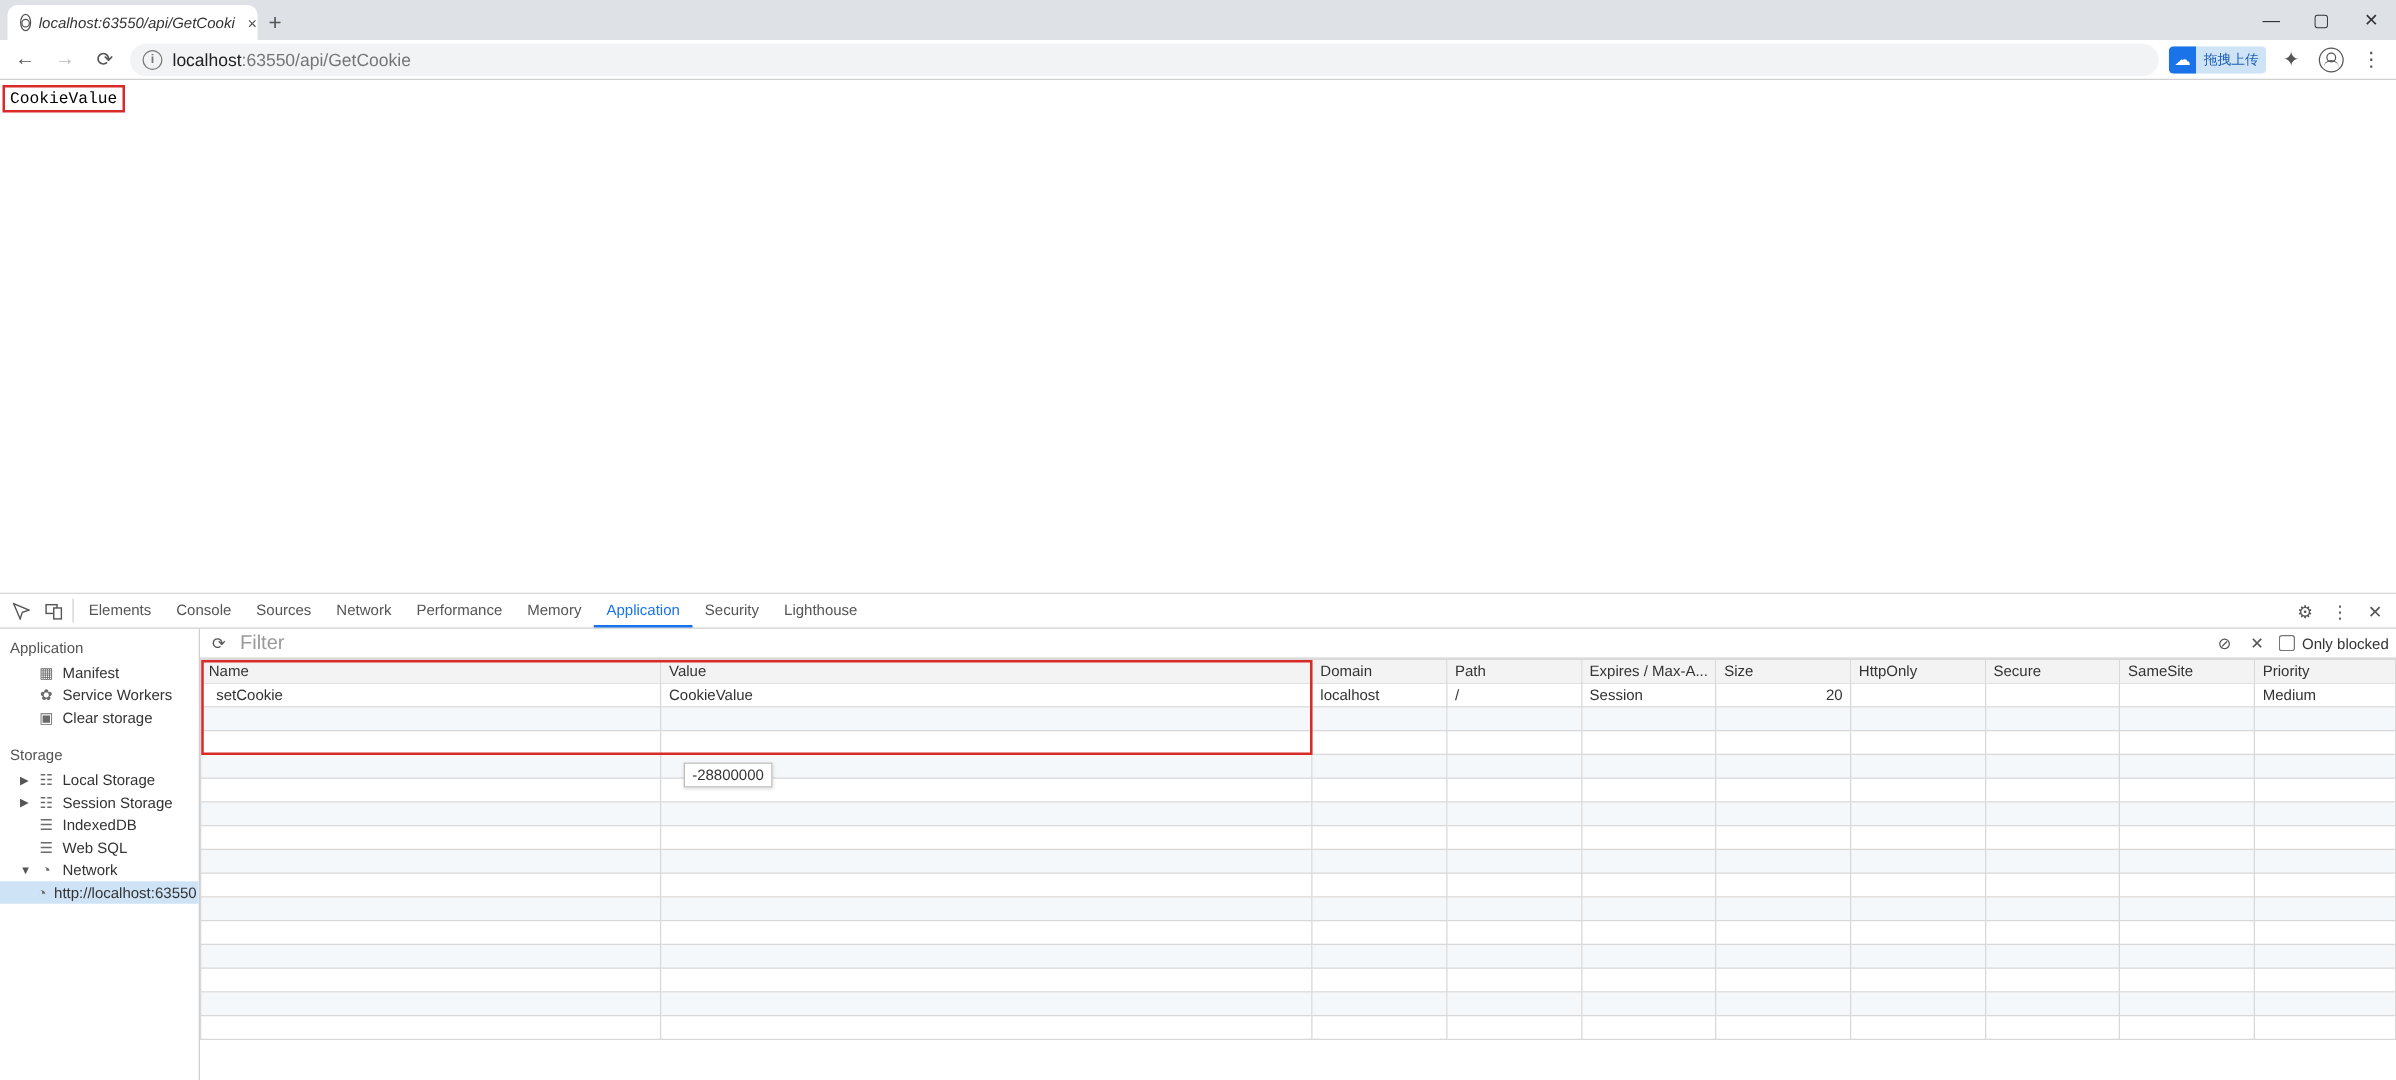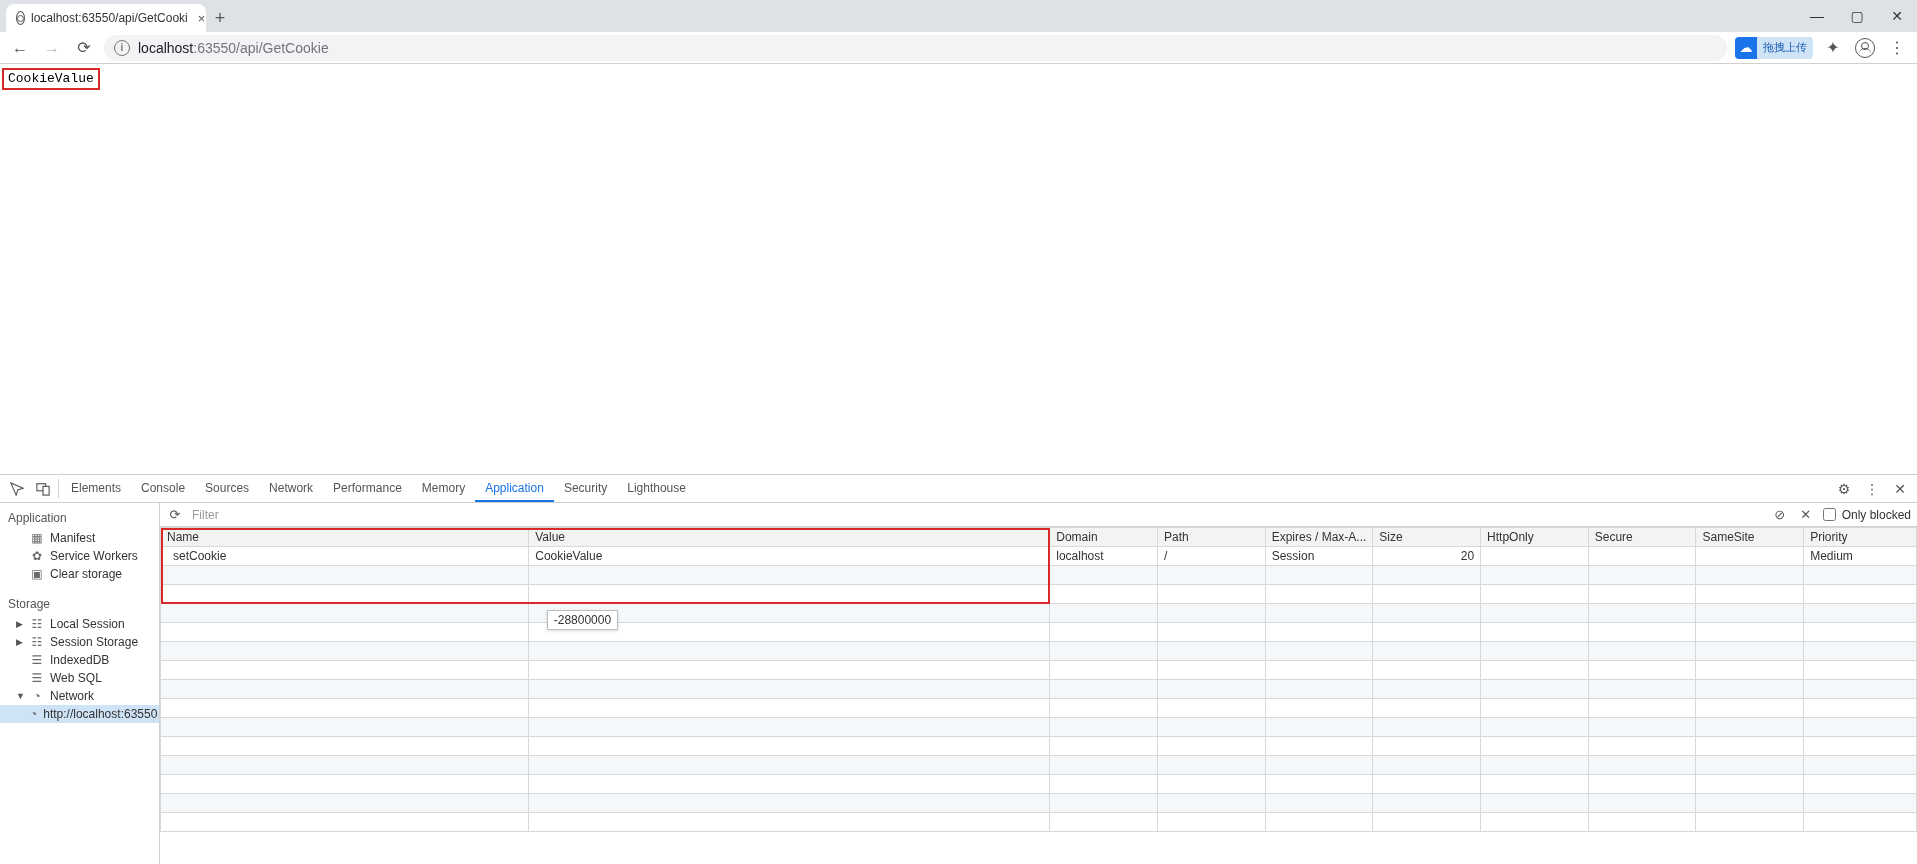--- a/index.html
+++ b/index.html
@@ -1,20 +1,20 @@
 <!DOCTYPE html>
 <html><head>
 <meta charset="utf-8">
 <style>
 * { box-sizing: border-box; margin: 0; padding: 0; font-family: "Segoe UI", Arial, sans-serif; }
 html, body { width: 1917px; height: 864px; overflow: hidden; background: #fff; }
 
 
 .chrome-tabs { height: 32px; background: #dee1e6; display: flex; align-items: flex-end; padding-left: 6px; }
-.tab { display: flex; align-items: center; height: 28px; background: #fff; border-radius: 8px 8px 0 0; padding: 0 10px; font-size: 12px; color: #333; max-width: 200px; gap: 6px; }
+.tab { display: flex; align-items: center; height: 28px; background: #fff; border-radius: 8px 8px 0 0; padding: 0 10px; font-size: 12px; color: #333; max-width: 200px; gap: 6px; font-style: italic; }
 .tab .favicon { width: 14px; height: 14px; border: 1.5px solid #555; border-radius: 50%; display:inline-flex; align-items:center; justify-content:center; }
 .tab .fav-inner { width:7px; height:7px; border:1px solid #555; border-radius:50%; }
 .tab .close { font-size: 13px; color: #555; cursor: pointer; margin-left: 4px; }
 .new-tab { width: 28px; height: 28px; display:flex; align-items:center; justify-content:center; font-size:18px; color:#555; cursor:pointer; }
 .window-controls { margin-left:auto; display:flex; height:32px; }
 .window-controls div { width: 40px; display:flex; align-items:center; justify-content:center; font-size:14px; color:#333; cursor:pointer; }
 
 .toolbar { height: 32px; background: #fff; border-bottom: 1px solid #d0d0d0; display:flex; align-items:center; padding: 0 8px; gap:8px; }
 .nav-btn { width:24px; height:24px; display:flex; align-items:center; justify-content:center; color:#555; font-size:16px; cursor:pointer; border-radius:50%; }
 .nav-btn.disabled { color:#bbb; }
@@ -49,21 +49,21 @@
 .side-head { padding:4px 8px; color:#555; font-size:12px; }
 .side-item { display:flex; align-items:center; gap:6px; padding:2px 8px 2px 16px; cursor:pointer; font-size:12px; color:#333; }
 .side-item.sub { padding-left:30px; }
 .side-item .tri { font-size:9px; color:#555; width:8px; }
 .side-item .ic { color:#6b6b6b; font-size:12px; width:14px; display:flex; justify-content:center; }
 .side-item.sel { background:#cfe3f7; }
 
 .main { flex:1; display:flex; flex-direction:column; overflow:hidden; }
 .filter-row { height:24px; border-bottom:1px solid #d0d0d0; display:flex; align-items:center; padding:0 6px; gap:8px; color:#555; }
 .filter-row .ic { width:18px; height:18px; display:flex; align-items:center; justify-content:center; cursor:pointer; font-size:13px; }
-.filter-input { flex:1; border:none; outline:none; font-size:12px; background:transparent; color:#ef4444; }
+.filter-input { flex:1; border:none; outline:none; font-size:16px; background:transparent; color:#ef4444; }
 .filter-input::placeholder { color:#9a9a9a; }
 .only-blocked { display:flex; align-items:center; gap:6px; font-size:12px; color:#333; }
 
 .table-wrap { flex:1; position:relative; overflow:auto; }
 table.cookies { border-collapse:collapse; width:100%; table-layout:fixed; }
 table.cookies th, table.cookies td { border:1px solid #d8d8d8; padding:2px 6px; font-size:12px; text-align:left; height:18px; white-space:nowrap; overflow:hidden; text-overflow:ellipsis; }
 table.cookies th { background:#f3f3f3; font-weight:normal; color:#333; position:sticky; top:0; }
 table.cookies td { color:#333; }
 table.cookies tr:nth-child(even) td { background:#f5f8fb; }
 table.cookies tr:nth-child(odd) td { background:#fff; }
@@ -169,21 +169,21 @@
         </div>
       <div class="side-item">
           <span class="tri"></span>
           <span class="ic">▣</span>
           <span>Clear storage</span>
         </div>
       <div class="side-head" style="margin-top:10px">Storage</div>
       <div class="side-item">
           <span class="tri">▶</span>
           <span class="ic">☷</span>
-          <span>Local Session</span>
+          <span>Local Storage</span>
         </div>
       <div class="side-item">
           <span class="tri">▶</span>
           <span class="ic">☷</span>
           <span>Session Storage</span>
         </div>
       <div class="side-item">
           <span class="tri"></span>
           <span class="ic">☰</span>
           <span>IndexedDB</span>

